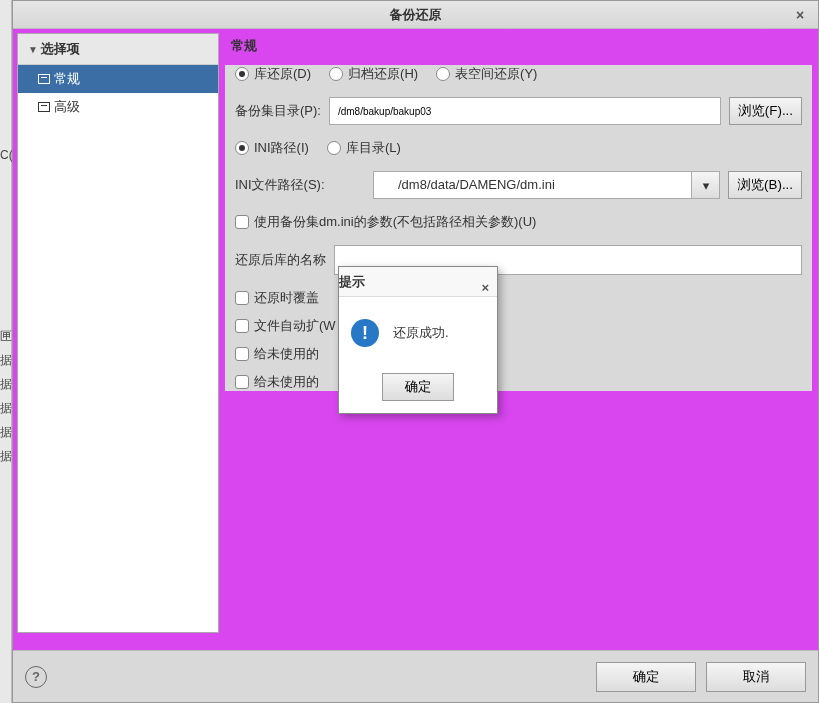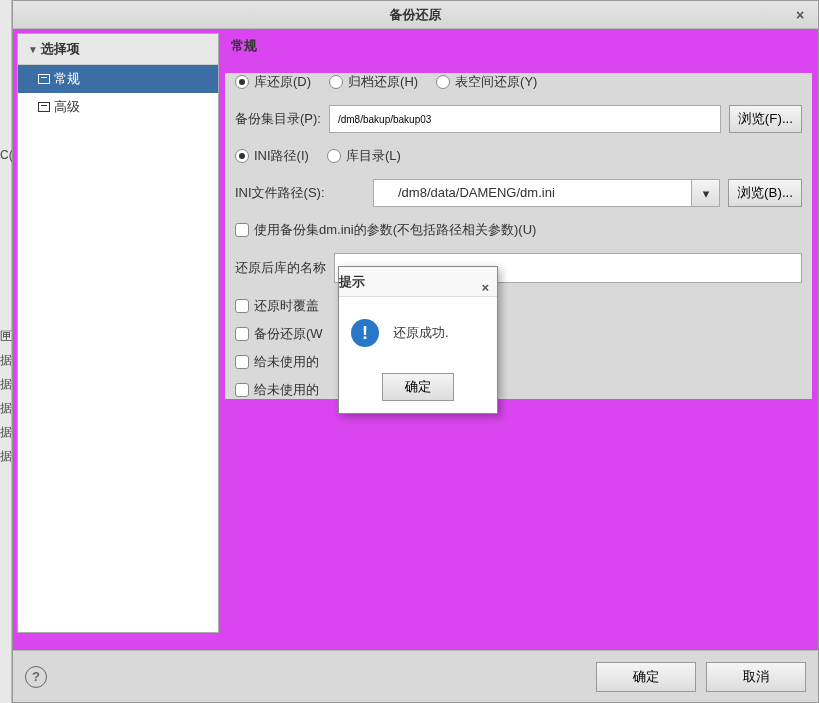--- a/index.html
+++ b/index.html
@@ -107,21 +107,20 @@
       flex: 1;
       padding: 4px 6px;
     }
     .section-title {
       font-weight: bold;
       padding: 4px 6px 10px 6px;
     }
     .form {
       background: #d9d9d9;
       padding: 0 10px;
-      margin-top: 8px;
     }
     .row {
       display: flex;
       align-items: center;
       margin-bottom: 14px;
       gap: 8px;
     }
     .radio-group {
       display: flex;
       gap: 18px;
@@ -392,21 +391,21 @@
 
         <div class="row" style="margin-bottom:10px">
           <div class="check-item">
             <span class="checkbox"></span>
             <span class="label">还原时覆盖</span>
           </div>
         </div>
         <div class="row" style="margin-bottom:10px">
           <div class="check-item">
             <span class="checkbox"></span>
-            <span class="label">备份还原(W</span>
+            <span class="label">文件自动扩(W</span>
           </div>
         </div>
         <div class="row" style="margin-bottom:10px">
           <div class="check-item">
             <span class="checkbox"></span>
             <span class="label">给未使用的</span>
           </div>
         </div>
         <div class="row" style="margin-bottom:10px">
           <div class="check-item">

